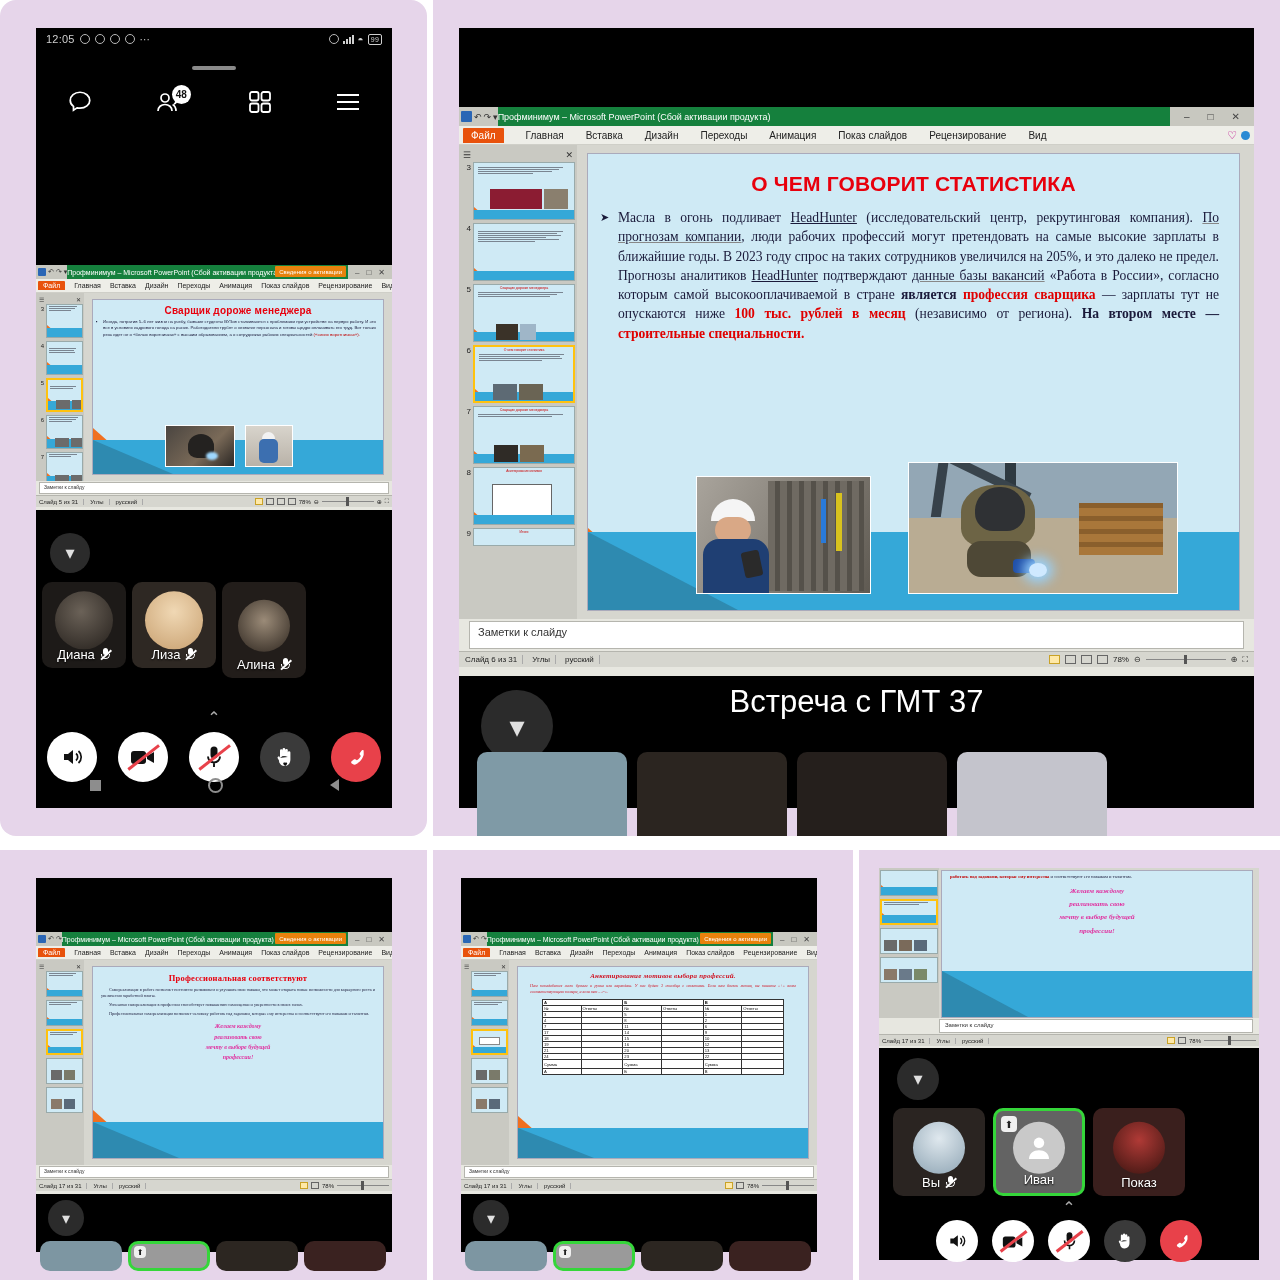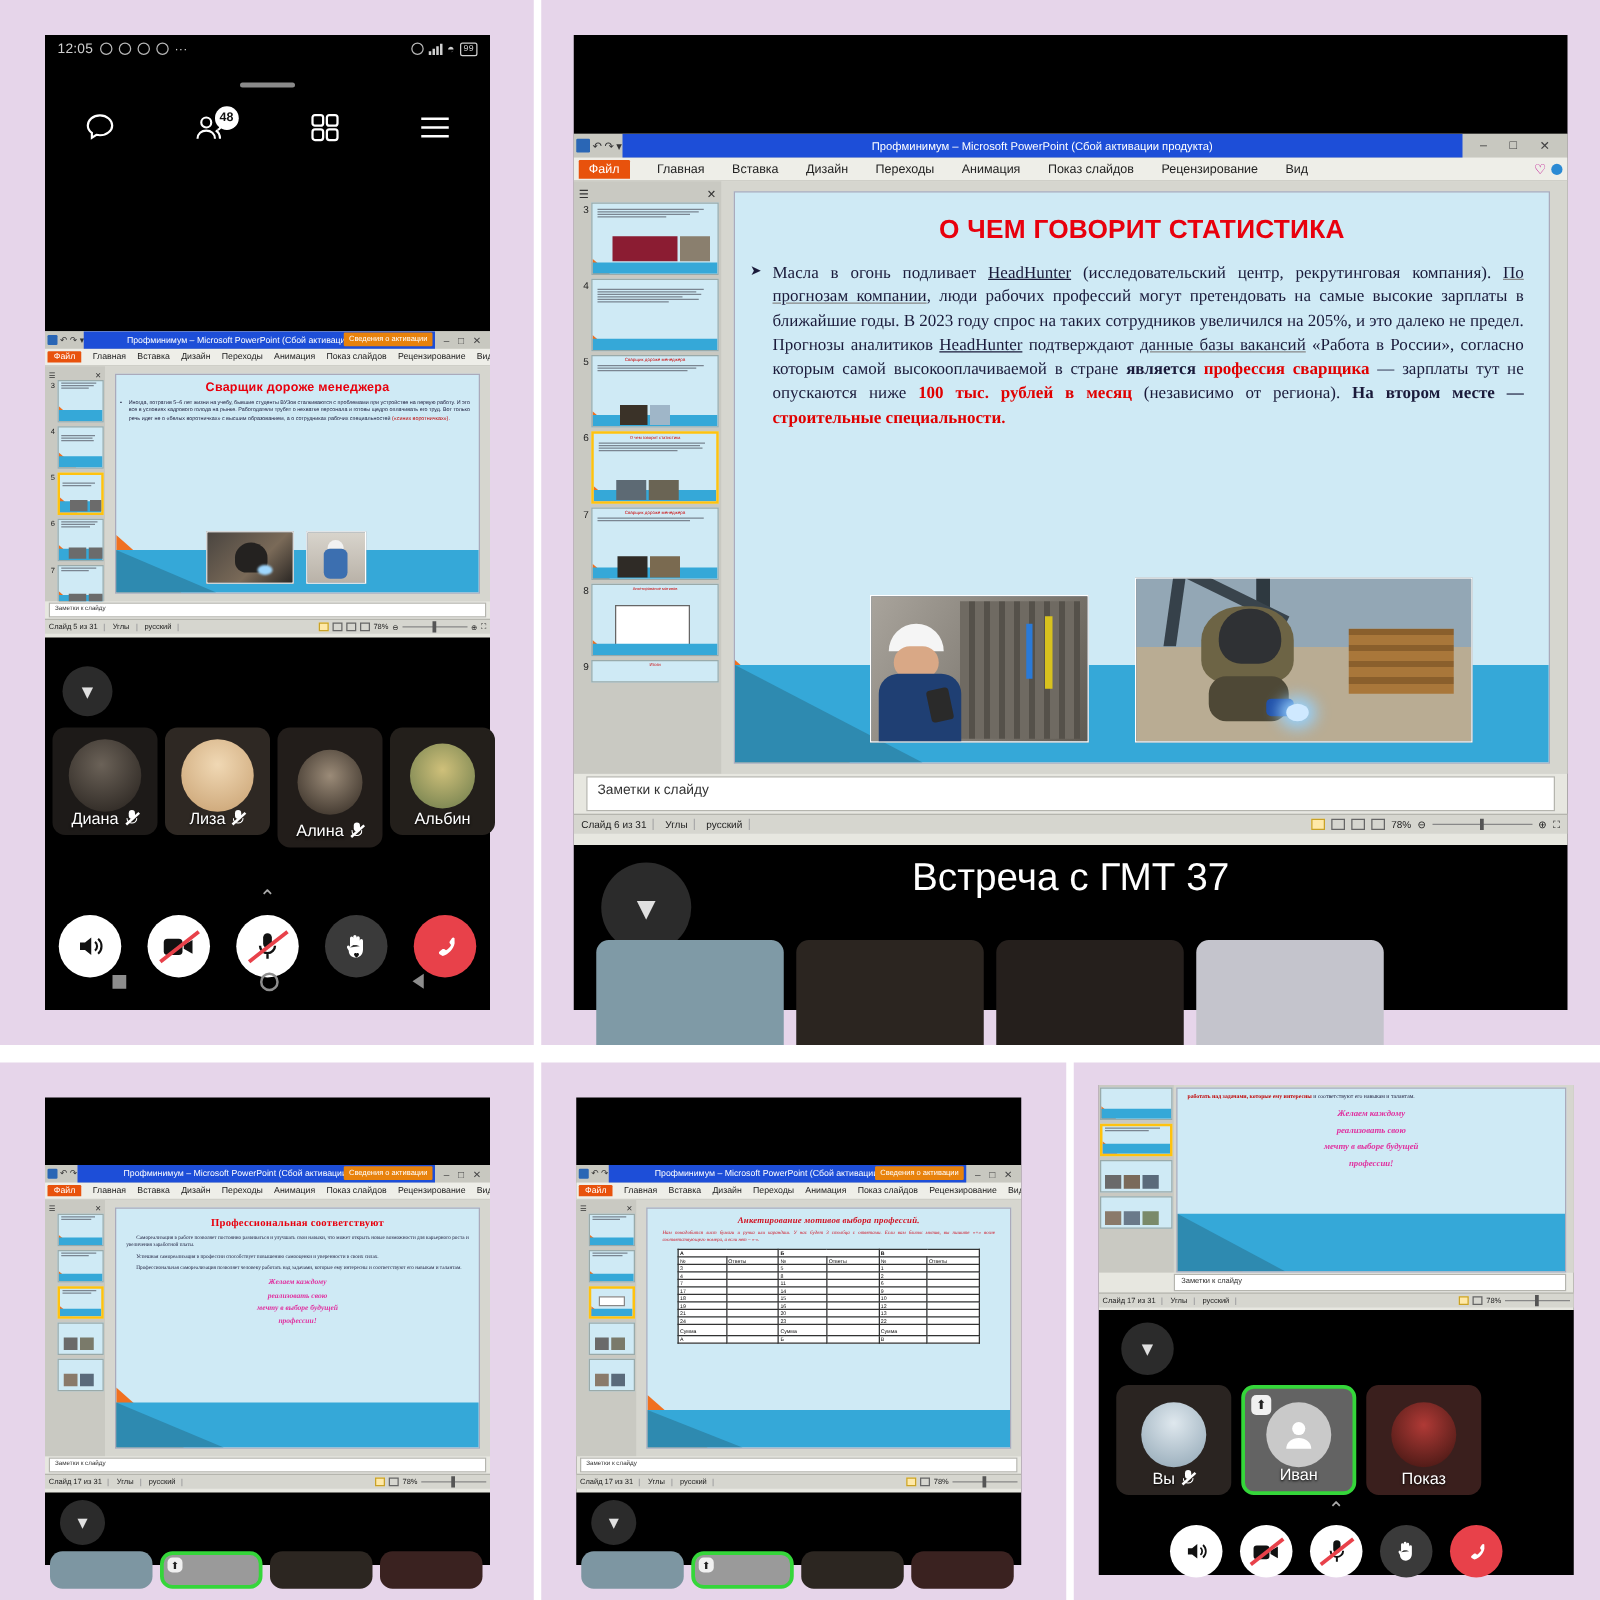--- a/index.html
+++ b/index.html
@@ -14,21 +14,21 @@
     width: 1280px;
     height: 1280px;
     background: #ffffff;
   }
   .panel {
     position: absolute;
     background: #e6d5ea;
     overflow: hidden;
   }
   
-  #panel-call-phone      { left: 0;    top: 0;    width: 427px; height: 836px; }
+  #panel-call-phone      { left: 0;    top: 0;    width: 427px; height: 836px; border-radius: 16px; }
   #panel-ppt-main        { left: 433px; top: 0;   width: 847px; height: 836px; }
   #panel-selfreal        { left: 0;    top: 850px; width: 427px; height: 430px; }
   #panel-survey          { left: 433px; top: 850px; width: 420px; height: 430px; }
   #panel-call-participants{ left: 859px; top: 850px; width: 421px; height: 430px; }
 
   .screen { position: absolute; background: #000; }
 
   
   .statusbar {
     position: absolute; left: 0; right: 0; top: 0; height: 22px;
@@ -59,22 +59,22 @@
 
   
   .ppt { position:absolute; background:#e7e7e0; overflow:hidden; }
   .ppt-titlebar {
     position:relative; height:14px; background:#c8c8c0; display:flex; align-items:center;
   }
   .qat { display:flex; align-items:center; gap:2px; padding-left:2px; flex:0 0 auto; }
   .qat .sq { width:8px; height:8px; background:#2a66b5; border-radius:1px; }
   .qat .gl { color:#333; font-size:7px; }
   .ppt-title-red {
-    flex:1; background:#1d4ed8; height:14px; color:#fff; font-size:7px;
-    display:flex; align-items:center; justify-content:center; position:relative; min-width:0;
+    flex:1; background:#15803d; height:14px; color:#fff; font-size:7px;
+    display:flex; align-items:center; position:relative; min-width:0;
     white-space:nowrap; overflow:hidden;
   }
   .activation-btn {
     position:absolute; right:2px; top:1px; height:11px; background:#e8820c; color:#fff;
     font-size:6px; padding:0 4px; display:flex; align-items:center; border-radius:1px;
     white-space:nowrap;
   }
   .winctl { display:flex; gap:7px; padding:0 7px; color:#444; font-size:8px; flex:0 0 auto; }
   .ppt-ribbon {
     height:14px; background:#eeeee8; display:flex; align-items:center; gap:9px;
@@ -450,26 +450,20 @@
         </div>
         <div class="tile" style="width:84px;height:96px;background:#221d1a;">
           <span class="av" style="width:52px;height:52px;background:radial-gradient(circle at 50% 40%,#9b8b78,#2e261f);"></span>
           <span class="nm">
             <span>Алина</span>
             <span class="mic-off">
                 <i class="cap"></i>
                 <i class="base"></i>
                 <i class="slash"></i>
               </span>
-          </span>
-        </div>
-        <div class="tile" style="width:84px;height:86px;background:#231f1b;">
-          <span class="av" style="width:52px;height:52px;background:radial-gradient(circle at 50% 40%,#cfc07a,#6a7a4a);"></span>
-          <span class="nm">
-            <span>Альбин</span>
           </span>
         </div>
       </div>
 
       <div class="chevron-up" style="top:680px;">⌃</div>
 
       <div class="controls" style="left:0;right:0;top:704px;gap:21px;">
         <div class="cbtn white" style="width:50px;height:50px;">
           <svg width="24" height="24" viewBox="0 0 24 24">
             <path d="M4 9v6h4l5 4V5L8 9H4z" fill="#111"></path>

